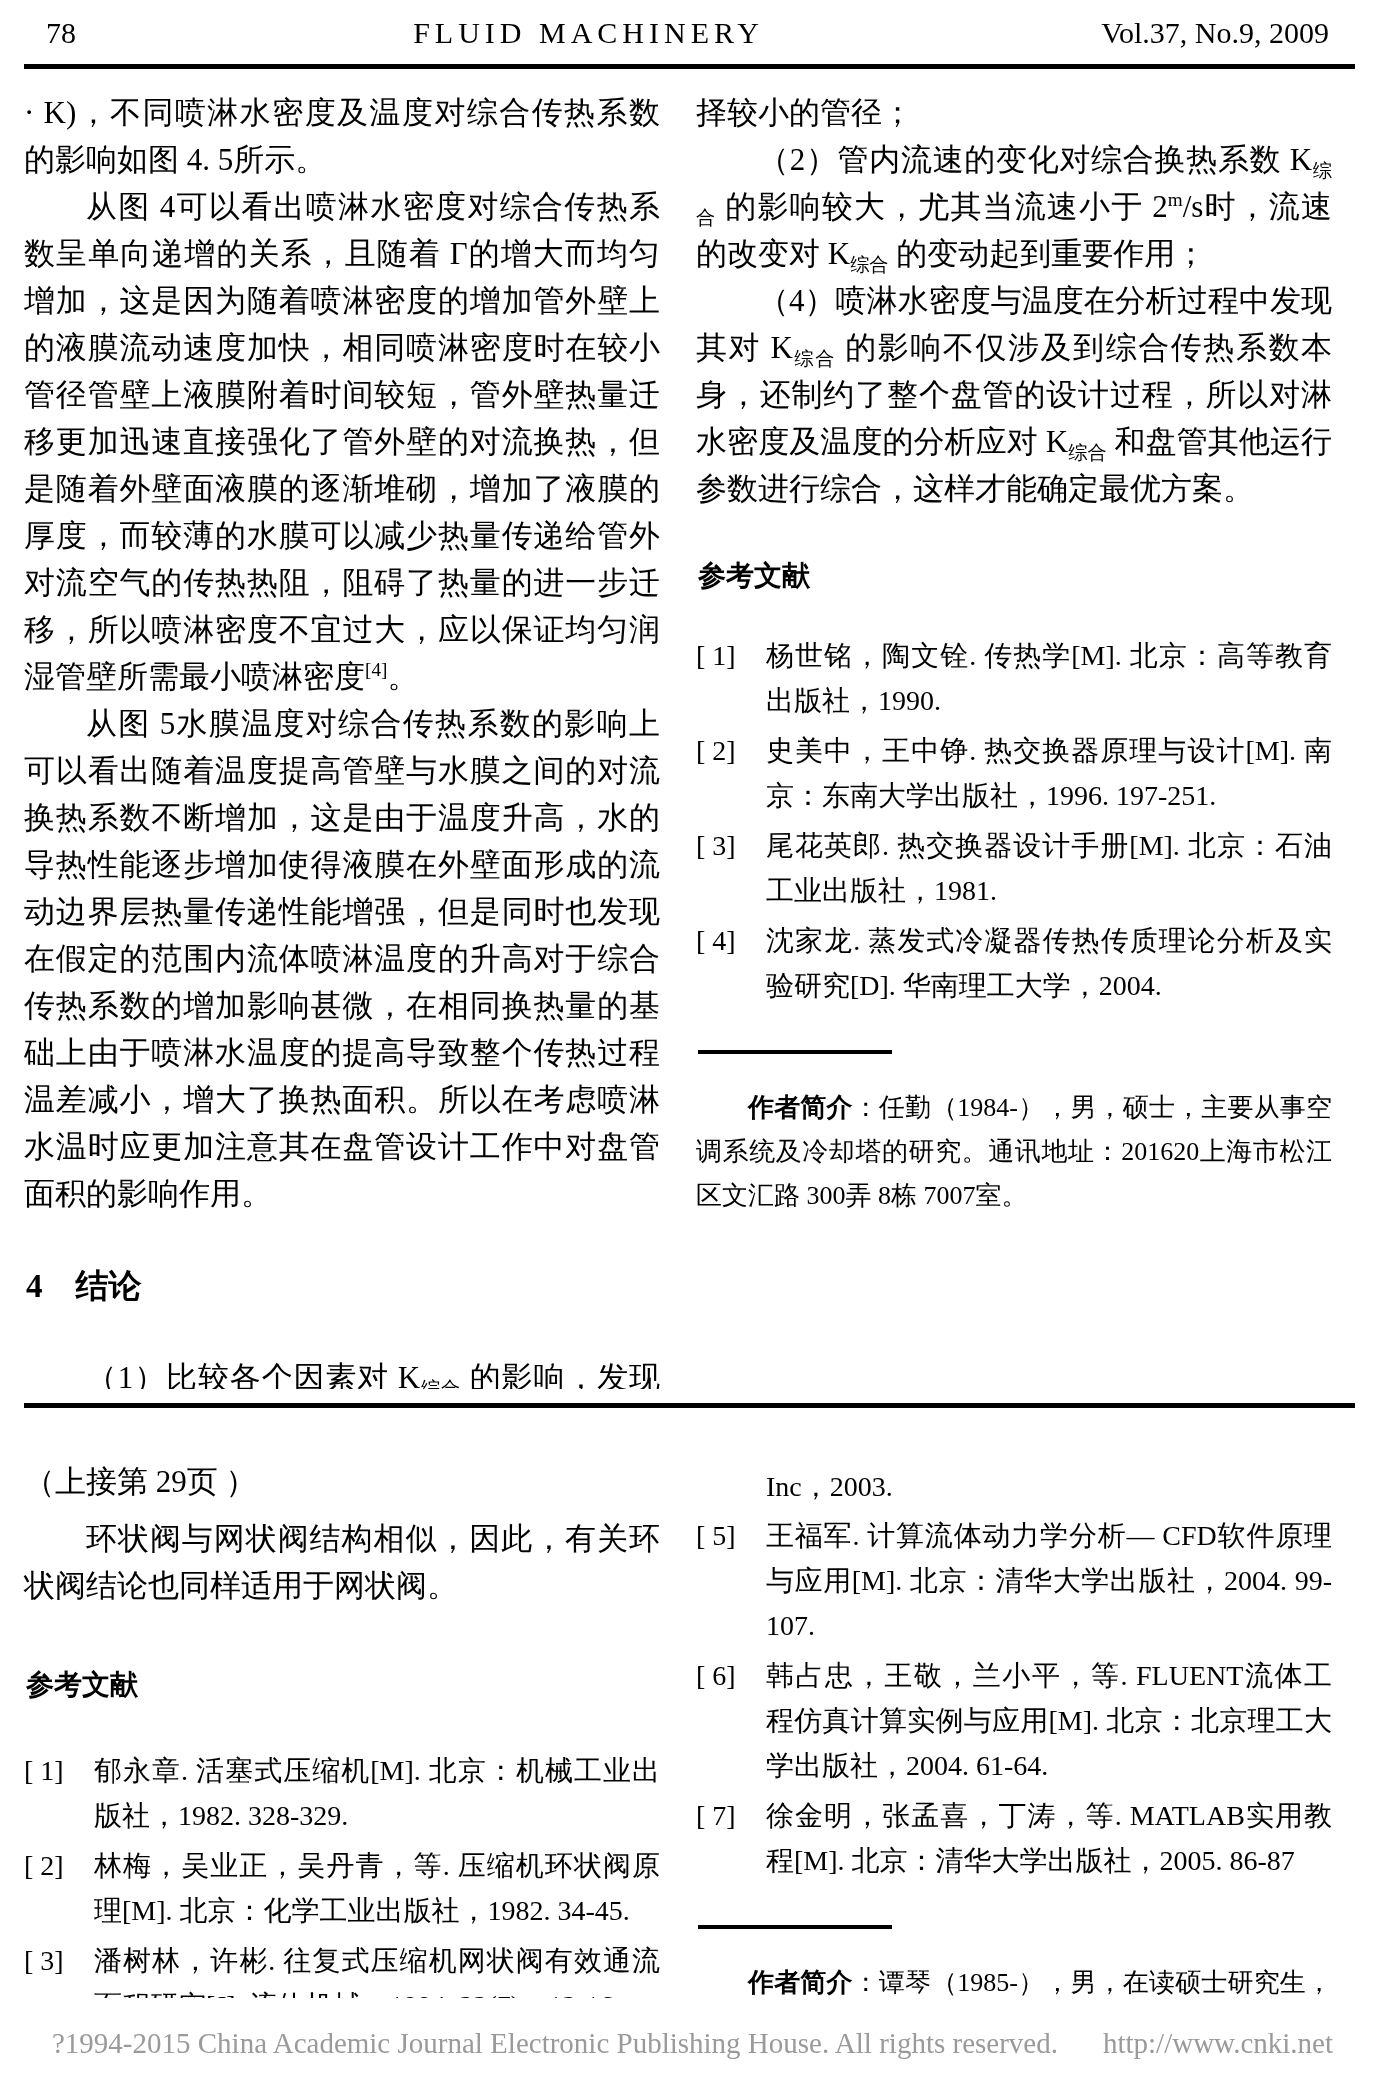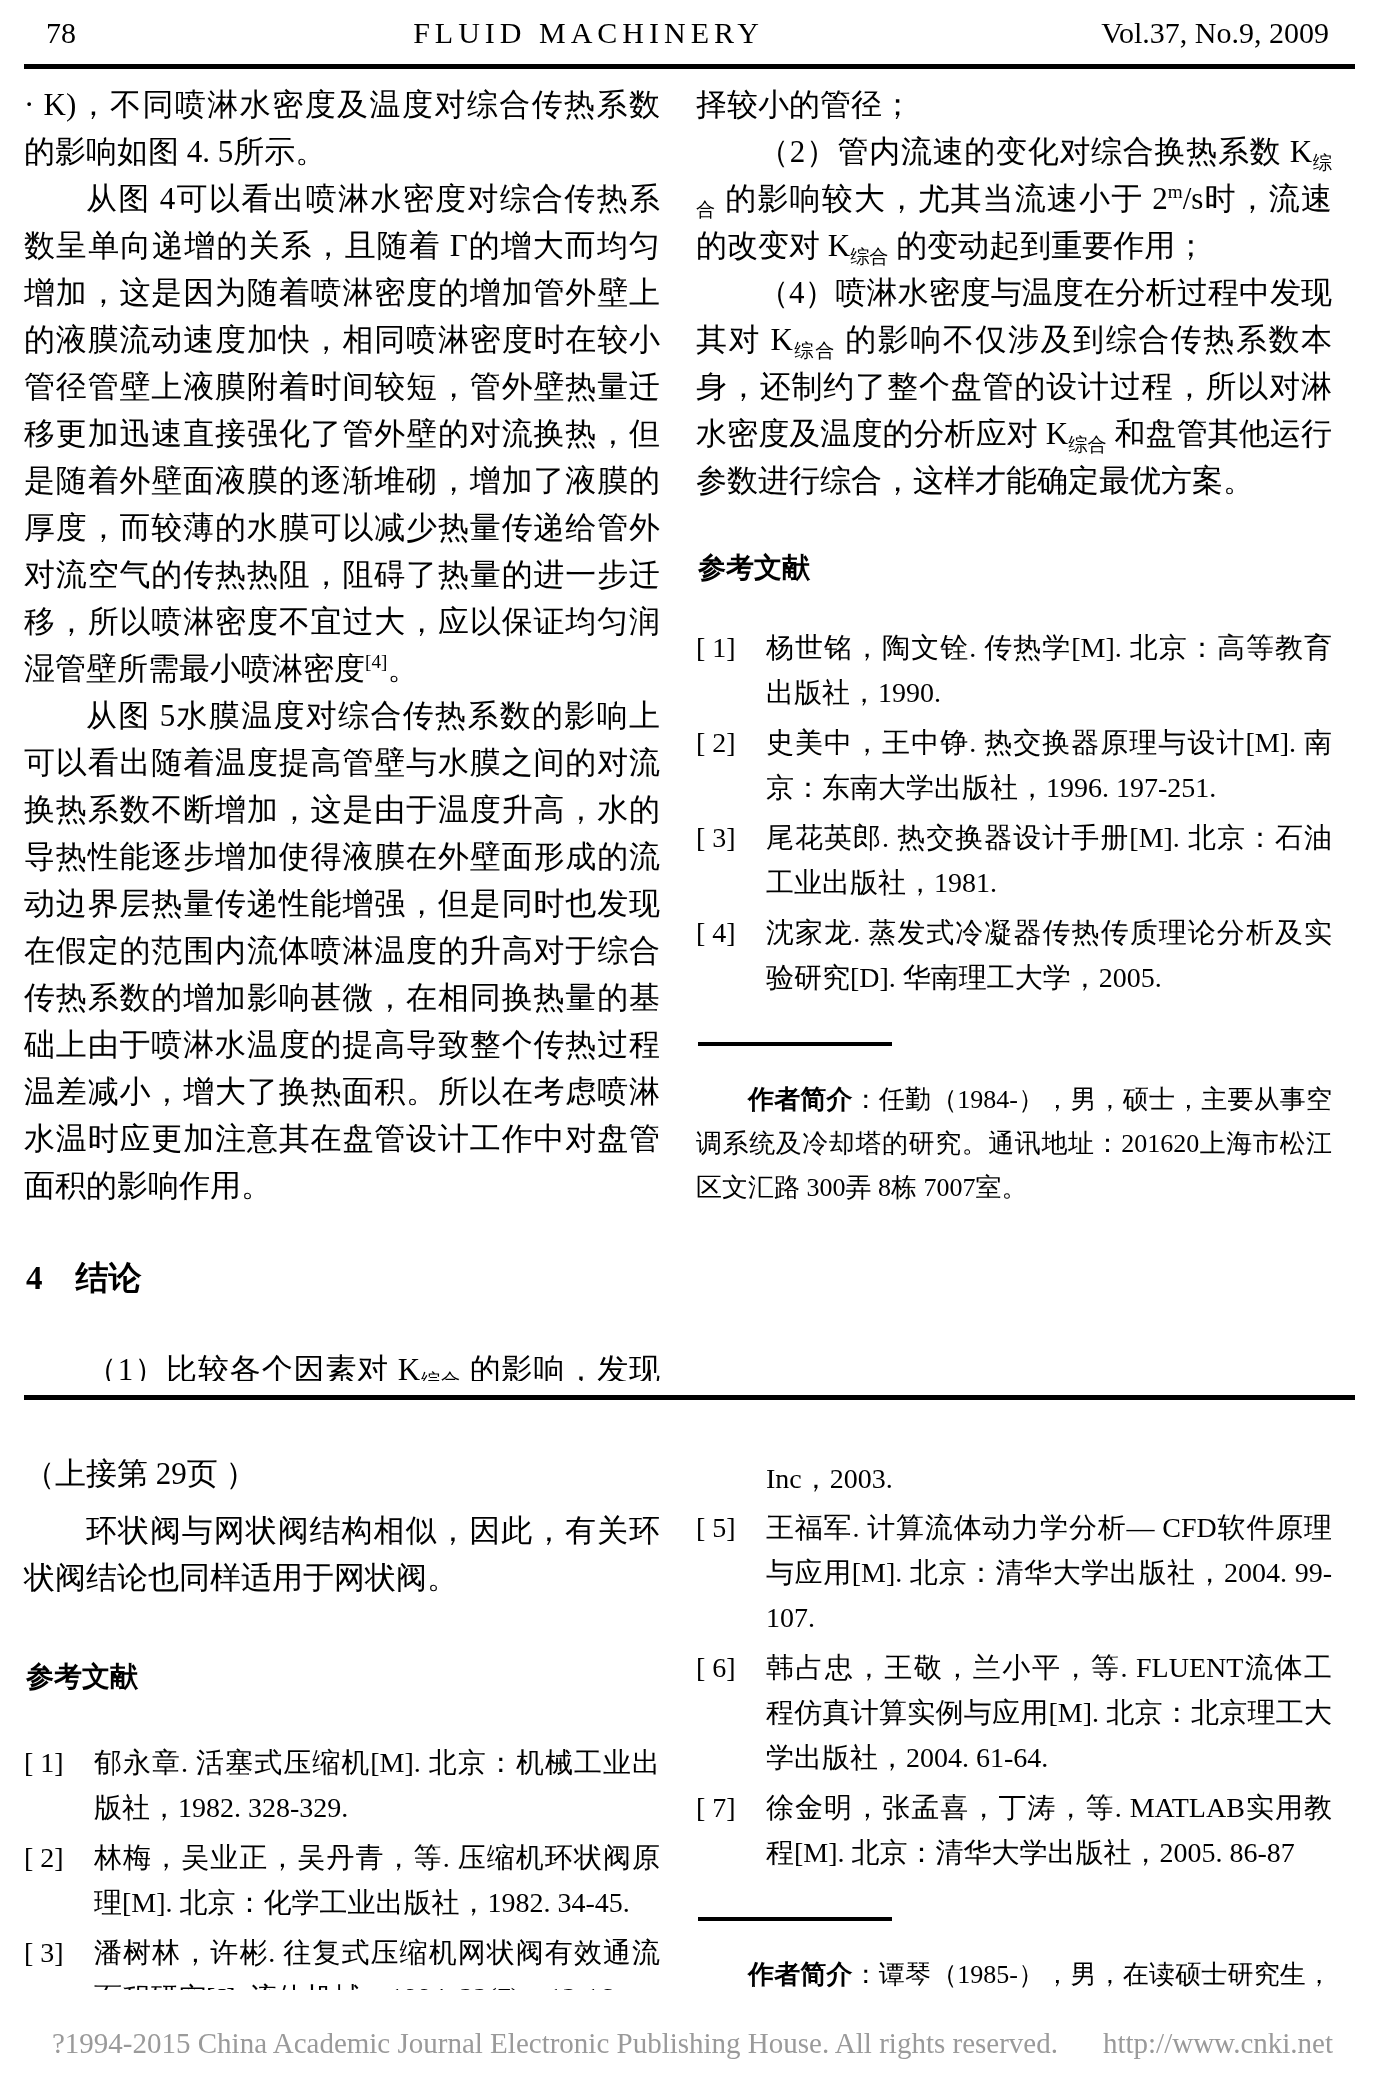--- a/index.html
+++ b/index.html
@@ -14,21 +14,21 @@
   
   .header{
     display:flex;justify-content:space-between;align-items:flex-start;
     padding:16px 50px 0 46px;
     font-size:30px;
   }
   .header .journal{letter-spacing:5px;}
   .rule-thick{height:5px;background:#000;margin:14px 24px 0 24px;}
   
   .cols{display:flex;gap:36px;padding:0 24px;}
-  .cols.top{margin-top:12px;height:1300px;overflow:hidden;}
+  .cols.top{margin-top:20px;height:1300px;overflow:hidden;}
   .cols.bottom{margin-top:50px;height:540px;overflow:hidden;}
   .col{width:636px;font-size:31px;line-height:47px;text-align:justify;}
   p{margin:0;}
   .indent{text-indent:2em;}
   sup{font-size:0.62em;line-height:0;}
   sub{font-size:0.62em;line-height:0;}
   .section-heading{
     font-weight:bold;font-size:33px;
     margin:46px 0 44px 2px;text-indent:0;
   }
@@ -86,21 +86,21 @@
         <div class="ref-item">
           <span class="ref-num">[ 2]</span>
           <span class="ref-text">史美中，王中铮. 热交换器原理与设计[M]. 南京：东南大学出版社，1996. 197-251.</span>
         </div>
         <div class="ref-item">
           <span class="ref-num">[ 3]</span>
           <span class="ref-text">尾花英郎. 热交换器设计手册[M]. 北京：石油工业出版社，1981.</span>
         </div>
         <div class="ref-item">
           <span class="ref-num">[ 4]</span>
-          <span class="ref-text">沈家龙. 蒸发式冷凝器传热传质理论分析及实验研究[D]. 华南理工大学，2005.</span>
+          <span class="ref-text">沈家龙. 蒸发式冷凝器传热传质理论分析及实验研究[D]. 华南理工大学，2004.</span>
         </div>
       </div>
 
       <div class="short-rule"></div>
       <p class="bio"><span class="label">作者简介</span><span>：任勤（1984-），男，硕士，主要从事空调系统及冷却塔的研究。通讯地址：201620上海市松江区文汇路 300弄 8栋 7007室。</span></p>
     </div>
 
   </div>
 
   <div class="rule-thick"></div>

